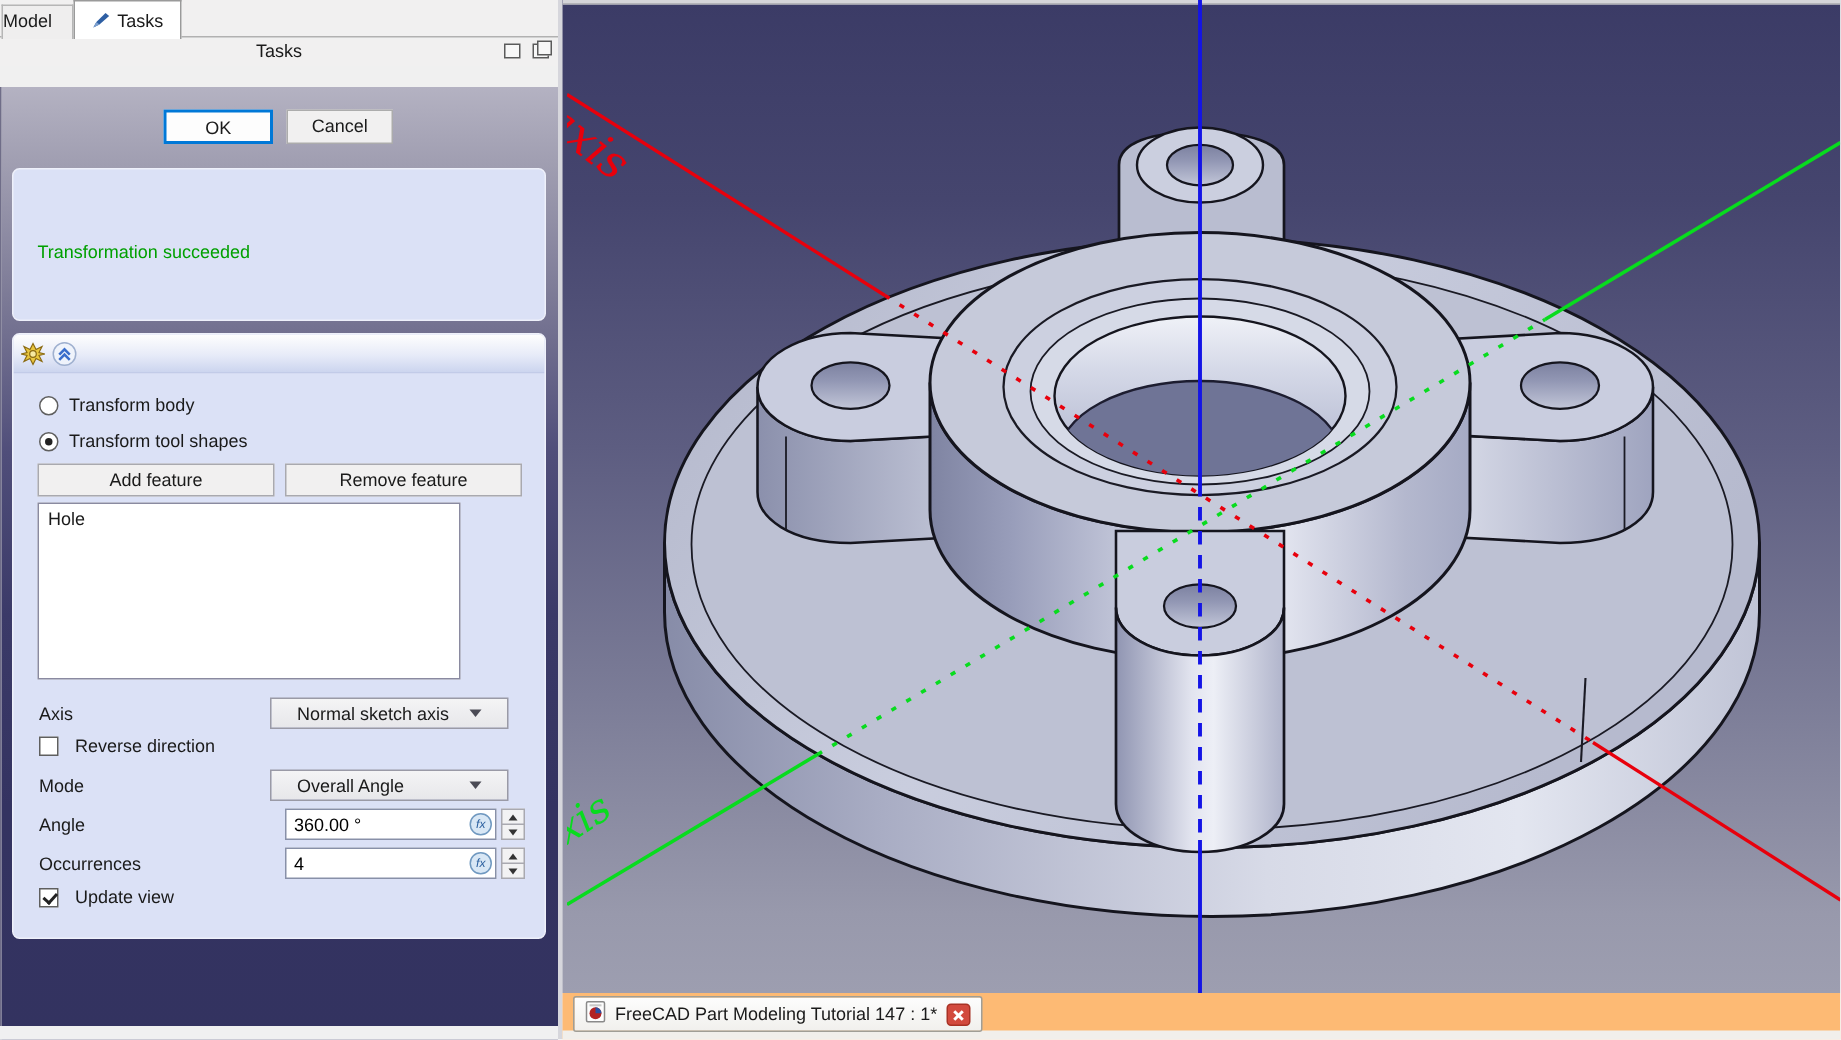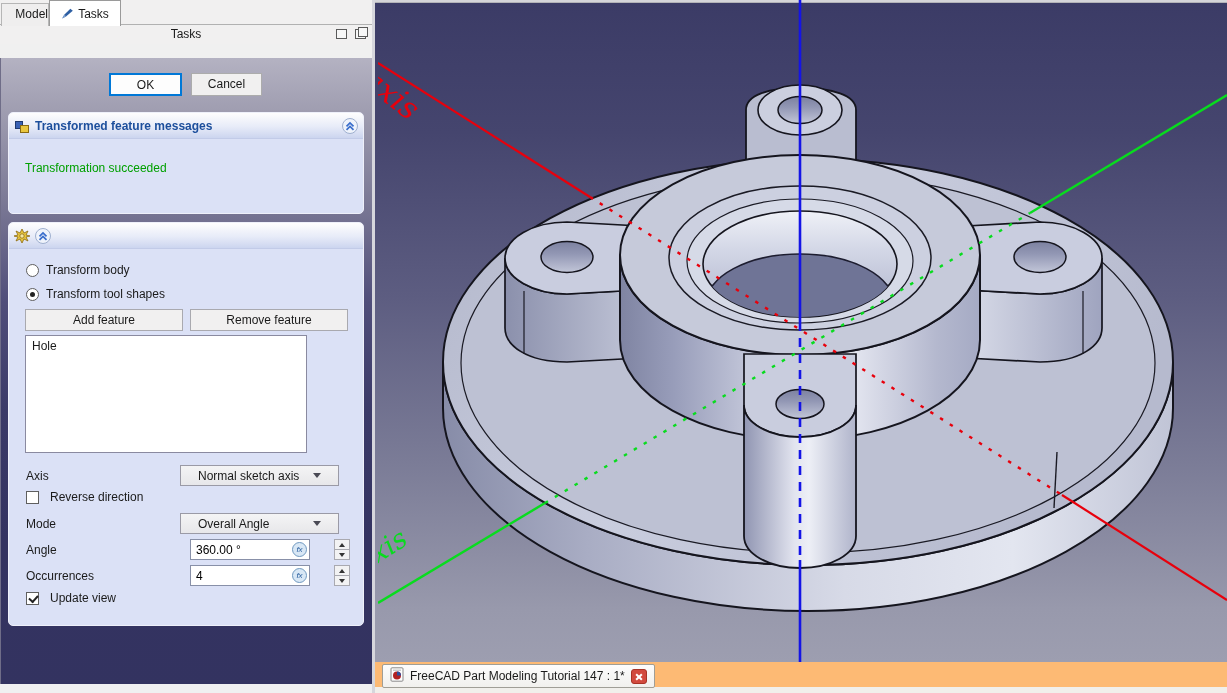--- a/index.html
+++ b/index.html
@@ -2,21 +2,21 @@
 <html><head>
 <meta charset="utf-8">
 <style>
   * { margin:0; padding:0; box-sizing:border-box; }
   html,body { width:1227px; height:693px; }
   body { font-family:"Liberation Sans", sans-serif; font-size:12px; color:#1a1a1a; }
   #app { position:relative; width:1227px; height:693px; overflow:hidden; background:#f0f0f0; }
 
   
   #tabbar { position:absolute; left:0; top:0; width:372px; height:25px; background:#f1f0f0; border-bottom:1px solid #b1b1b1; }
-  .tab { position:absolute; text-align:right; cursor:default; }
+  .tab { position:absolute; text-align:left; cursor:default; }
   .tab-model { left:1px; top:3px; width:48px; height:23px; line-height:21px; background:#efeeee; border:1px solid #b6b6b6; border-bottom:none; }
   .tab-tasks { left:49px; top:0; width:72px; height:26px; line-height:24px; background:#ffffff; border:1px solid #9a9a9a; border-bottom:none; z-index:2; display:flex; align-items:center; justify-content:center; gap:4px; }
   .pen-icon svg { display:block; }
 
   #docktitle { position:absolute; left:0; top:26px; width:372px; height:18px; background:#f1f0f0; text-align:center; line-height:17px; }
   .dock-btns { position:absolute; right:6px; top:3px; display:flex; gap:8px; }
   .dock-sq { width:11px; height:10px; border:1px solid #5a5a5a; background:#f7f7f7; position:relative; }
   .dock-sq.restore:after { content:""; position:absolute; left:2px; top:-3px; width:8px; height:8px; border:1px solid #5a5a5a; background:#f7f7f7; }
 
   #panelbody { position:absolute; left:0; top:44px; width:372px; height:640px; border-left:1px solid #6f6d88;
@@ -49,21 +49,21 @@
   #btn-add { left:16px; width:158px; }
   #btn-remove { left:181px; width:158px; }
 
   #featlist { position:absolute; left:16px; top:112px; width:282px; height:118px; background:#fff; border:1px solid #8a8aa0; padding:3px 6px; }
 
   .frm-label { position:absolute; left:17px; }
   .combo { position:absolute; left:171px; width:159px; height:21px; background:linear-gradient(180deg,#f4f4f5,#e7e7ea); border:1px solid #9a9aa6; display:flex; align-items:center; padding:0 17px; }
   .combo-text { flex:1; }
   .combo-arrow { width:0; height:0; border-left:4px solid transparent; border-right:4px solid transparent; border-top:5px solid #4a4a55; }
 
-  .num-input { position:absolute; left:181px; width:120px; height:21px; background:#fff; border:1px solid #8890a8; }
+  .num-input { position:absolute; left:181px; width:141px; height:21px; background:#fff; border:1px solid #8890a8; }
   .num-input input { position:absolute; left:0; top:0; width:118px; height:19px; border:none; outline:none; background:transparent; font:12px "Liberation Sans",sans-serif; padding:0 0 0 5px; }
   .fx-btn { position:absolute; right:2px; top:2px; width:15px; height:15px; border-radius:50%; background:#d8e7f5; border:1px solid #7099c0; color:#2a5f9e; font-size:8px; font-style:italic; text-align:center; line-height:13px; }
   .spinner { position:absolute; left:325px; width:16px; height:21px; display:flex; flex-direction:column; }
   .spin-half { flex:1; background:#f2f2f3; border:1px solid #a9a9b0; display:flex; align-items:center; justify-content:center; }
   .spin-half + .spin-half { border-top:none; }
   .arr-up { width:0; height:0; border-left:3px solid transparent; border-right:3px solid transparent; border-bottom:4px solid #333; }
   .arr-dn { width:0; height:0; border-left:3px solid transparent; border-right:3px solid transparent; border-top:4px solid #333; }
 
   .check-row { position:absolute; left:17px; display:flex; align-items:center; gap:11px; }
   .checkbox { width:13px; height:13px; border:1px solid #5f5f5f; background:#fff; position:relative; }
@@ -115,33 +115,20 @@
       <span class="dock-sq restore"></span>
     </span>
   </div>
 
   <div id="panelbody">
 
     <div class="btn" id="btn-ok">OK</div>
     <div class="btn" id="btn-cancel">Cancel</div>
 
     <div class="section" id="sec-messages">
-      <div class="sec-header">
-        <span class="icon-cubes">
-            <span class="c1"></span>
-            <span class="c2"></span>
-          </span>
-        <span class="sec-title">Transformed feature messages</span>
-        <span class="collapse-btn">
-          <svg width="14" height="14" viewBox="0 0 16 16">
-              <polyline points="4,8.5 8,4.5 12,8.5" fill="none" stroke="#3a6ecc" stroke-width="2"></polyline>
-              <polyline points="4,12.5 8,8.5 12,12.5" fill="none" stroke="#3a6ecc" stroke-width="2"></polyline>
-            </svg>
-        </span>
-      </div>
       <div class="green-msg">Transformation succeeded</div>
     </div>
 
     <div class="section" id="sec-pattern">
       <div class="sec-header">
         <span class="icon-polar">
           <svg width="16" height="16" viewBox="0 0 16 16">
               <polygon points="8,1 10,5 14,3 12,7 16,8 12,9 14,13 10,11 8,15 6,11 2,13 4,9 0,8 4,7 2,3 6,5" fill="#e9c63e" stroke="#8a6a12" stroke-width="0.8"></polygon>
               <circle cx="8" cy="8" r="2.2" fill="#f6e8a0" stroke="#8a6a12" stroke-width="0.8"></circle>
             </svg>

